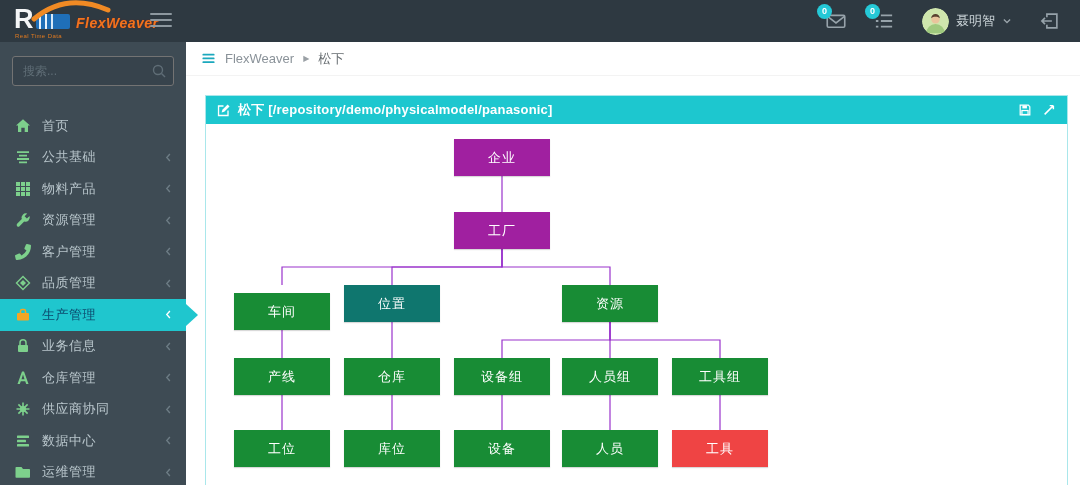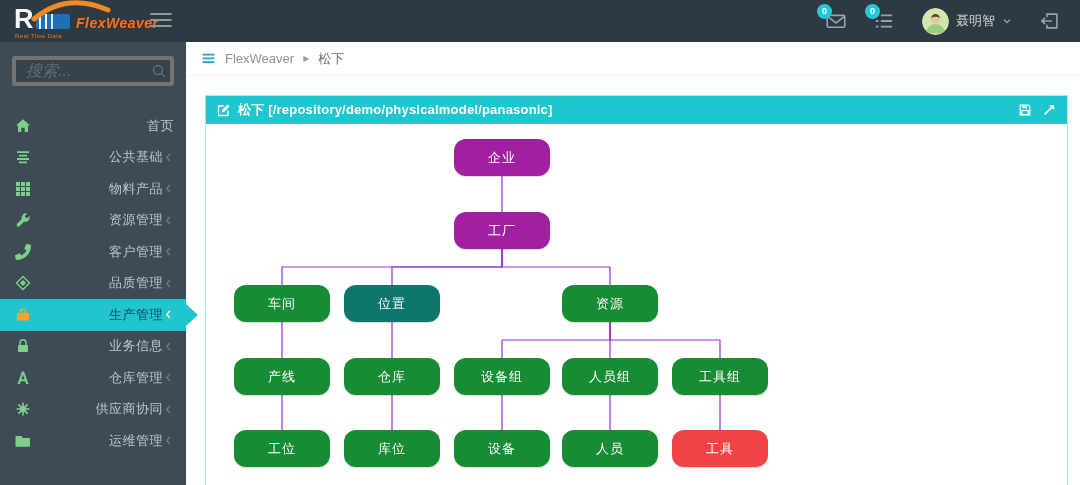--- a/index.html
+++ b/index.html
@@ -23,29 +23,29 @@
   .nav-ico { position:relative; color:#97a3aa; width:20px; height:20px; cursor:pointer; }
   .badge { position:absolute; top:-7px; left:-9px; min-width:15px; height:15px; border-radius:8px; background:#25c9d7;
      color:#fff; font-size:9px; line-height:15px; text-align:center; font-weight:bold; }
   .user { display:flex; align-items:center; gap:7px; cursor:pointer; color:#cdd6da; font-size:13px; }
   .avatar { width:27px; height:27px; border-radius:50%; overflow:hidden; flex:0 0 auto; }
   .user-chev { color:#9aa5ab; width:10px; height:10px; }
 
   
   .sidebar { position:absolute; left:0; top:42px; width:186px; height:443px; background:#3e4b54; z-index:4; }
   .search-wrap { position:relative; margin:14px 12px 0 12px; }
-  .search-input { width:100%; height:30px; background:#37434c; border:4px solid #737373; border-radius:3px;
-     color:#aeb9bf; font-size:16px; padding:0 28px 0 10px; outline:none; font-family:inherit;font-style:italic; }
+  .search-input { width:100%; height:30px; background:#37434c; border:1px solid #737373; border-radius:3px;
+     color:#aeb9bf; font-size:12px; padding:0 28px 0 10px; outline:none; font-family:inherit; }
   .search-input::placeholder { color:#5f6d76; }
   .search-ico { position:absolute; right:7px; top:7px; width:16px; height:16px; color:#5f6d76; cursor:pointer; }
   .menu { position:absolute; left:0; top:68px; width:186px; }
   .menu-item { display:flex; align-items:center; height:31.5px; padding:0 12px 0 15px; cursor:pointer;
      color:#b9c6cc; font-size:13px; }
   .menu-item .mi-icon { width:16px; height:16px; color:#7dd08c; margin-right:11px; flex:0 0 auto; }
-  .menu-item .mi-label { flex:1 1 auto; letter-spacing:.5px;text-align:right; }
+  .menu-item .mi-label { flex:1 1 auto; letter-spacing:.5px; }
   .menu-item .mi-chev { width:11px; height:11px; color:#6d7c85; }
   .menu-item.active { background:#1fc6ce; color:#0c4a6e; }
   .menu-item.active .mi-icon { color:#f5a623; }
   .menu-item.active .mi-chev { color:#fff; }
   .active-arrow { position:absolute; left:186px; top:304px; width:0; height:0; z-index:6;
      border-top:11px solid transparent; border-bottom:11px solid transparent; border-left:12px solid #1fc6ce; }
 
   
   .main { position:absolute; left:186px; top:42px; width:894px; height:443px; background:#fff; overflow:hidden; }
   .breadcrumb { height:34px; display:flex; align-items:center; gap:9px; padding-left:15px;
@@ -56,21 +56,21 @@
   .bc-current { color:#666c70; }
 
   .panel { position:absolute; left:19px; top:53px; width:863px; height:396px; border:1px solid #a9e7eb; background:#fff; }
   .panel-header { height:28px; background:#1dc7cf; color:#fff; display:flex; align-items:center; gap:7px; padding:11px 10px; }
   .panel-title { font-size:13px; font-weight:bold; letter-spacing:.2px; }
   .ph-ico { width:15px; height:15px; color:#fff; flex:0 0 auto; }
   .ph-right { margin-left:auto; display:flex; align-items:center; gap:9px; }
   .ph-right .ph-ico { cursor:pointer; }
   .panel-body { position:relative; width:861px; height:366px; background:#fff; overflow:hidden; }
 
-  .node { position:absolute; width:96px; height:37px; border-radius:12px; color:#fff; font-size:13px;
+  .node { position:absolute; width:96px; height:37px; border-radius:0; color:#fff; font-size:13px;
      display:flex; align-items:center; justify-content:center; letter-spacing:1px; cursor:pointer;
      box-shadow:0 1px 1px rgba(0,0,0,.15);text-align:center; }
   svg { display:block; }
 </style>
 </head>
 <body>
 
 <div class="app">
 
   <header class="navbar">
@@ -260,20 +260,37 @@
         <div class="menu-item">
           <span class="mi-icon">
             <svg viewBox="0 0 16 16" width="16" height="16">
               <g stroke="currentColor" stroke-width="1.6" fill="none">
                 <path d="M8 1.5v13M1.5 8h13M3.4 3.4l9.2 9.2M12.6 3.4l-9.2 9.2"></path>
               </g>
               <circle cx="8" cy="8" r="3.1" fill="currentColor"></circle>
             </svg>
           </span>
           <span class="mi-label">供应商协同</span>
+          <span class="mi-chev">
+            <svg viewBox="0 0 16 16" width="11" height="11">
+              <path fill="none" stroke="currentColor" stroke-width="2" d="M10 3L5.5 8l4.5 5"></path>
+            </svg>
+          </span>
+        </div>
+        <div class="menu-item">
+          <span class="mi-icon">
+            <svg viewBox="0 0 16 16" width="16" height="16">
+              <g fill="currentColor">
+                <rect x="2" y="2.4" width="12" height="2.6" rx="0.6"></rect>
+                <rect x="2" y="6.7" width="9" height="2.6" rx="0.6"></rect>
+                <rect x="2" y="11" width="12" height="2.6" rx="0.6"></rect>
+              </g>
+            </svg>
+          </span>
+          <span class="mi-label">数据中心</span>
           <span class="mi-chev">
             <svg viewBox="0 0 16 16" width="11" height="11">
               <path fill="none" stroke="currentColor" stroke-width="2" d="M10 3L5.5 8l4.5 5"></path>
             </svg>
           </span>
         </div>
         <div class="menu-item">
           <span class="mi-icon">
             <svg viewBox="0 0 16 16" width="16" height="16">
               <path fill="currentColor" d="M1.3 3h5.2L8 5h6.2a.8.8 0 0 1 .8.8V13a.8.8 0 0 1-.8.8H1.3A.8.8 0 0 1 .5 13V3.8A.8.8 0 0 1 1.3 3z"></path>
@@ -344,21 +361,21 @@
               <path d="M404 198V216H514V234"></path>
               <path d="M76 271V306"></path>
               <path d="M186 271V306"></path>
               <path d="M296 271V306"></path>
               <path d="M404 271V306"></path>
               <path d="M514 271V306"></path>
             </g>
           </svg>
           <div class="node" style="left: 248px; top: 15px; background: rgb(160, 32, 160);">企业</div>
           <div class="node" style="left: 248px; top: 88px; background: rgb(160, 32, 160);">工厂</div>
-          <div class="node" style="left: 28px; top: 161px; background: rgb(24, 140, 53);">车间</div>
+          <div class="node" style="left: 28px; top: 169px; background: rgb(24, 140, 53);">车间</div>
           <div class="node" style="left: 138px; top: 161px; background: #0f766e;">位置</div>
           <div class="node" style="left: 356px; top: 161px; background: rgb(24, 140, 53);">资源</div>
           <div class="node" style="left: 28px; top: 234px; background: rgb(24, 140, 53);">产线</div>
           <div class="node" style="left: 138px; top: 234px; background: rgb(24, 140, 53); font-family: Liberation Serif, serif;">仓库</div>
           <div class="node" style="left: 248px; top: 234px; background: rgb(24, 140, 53);">设备组</div>
           <div class="node" style="left: 356px; top: 234px; background: rgb(24, 140, 53);">人员组</div>
           <div class="node" style="left: 28px; top: 306px; background: rgb(24, 140, 53);">工位</div>
           <div class="node" style="left: 466px; top: 234px; background: rgb(24, 140, 53);">工具组</div>
           <div class="node" style="left: 138px; top: 306px; background: rgb(24, 140, 53);">库位</div>
           <div class="node" style="left: 248px; top: 306px; background: rgb(24, 140, 53);">设备</div>

